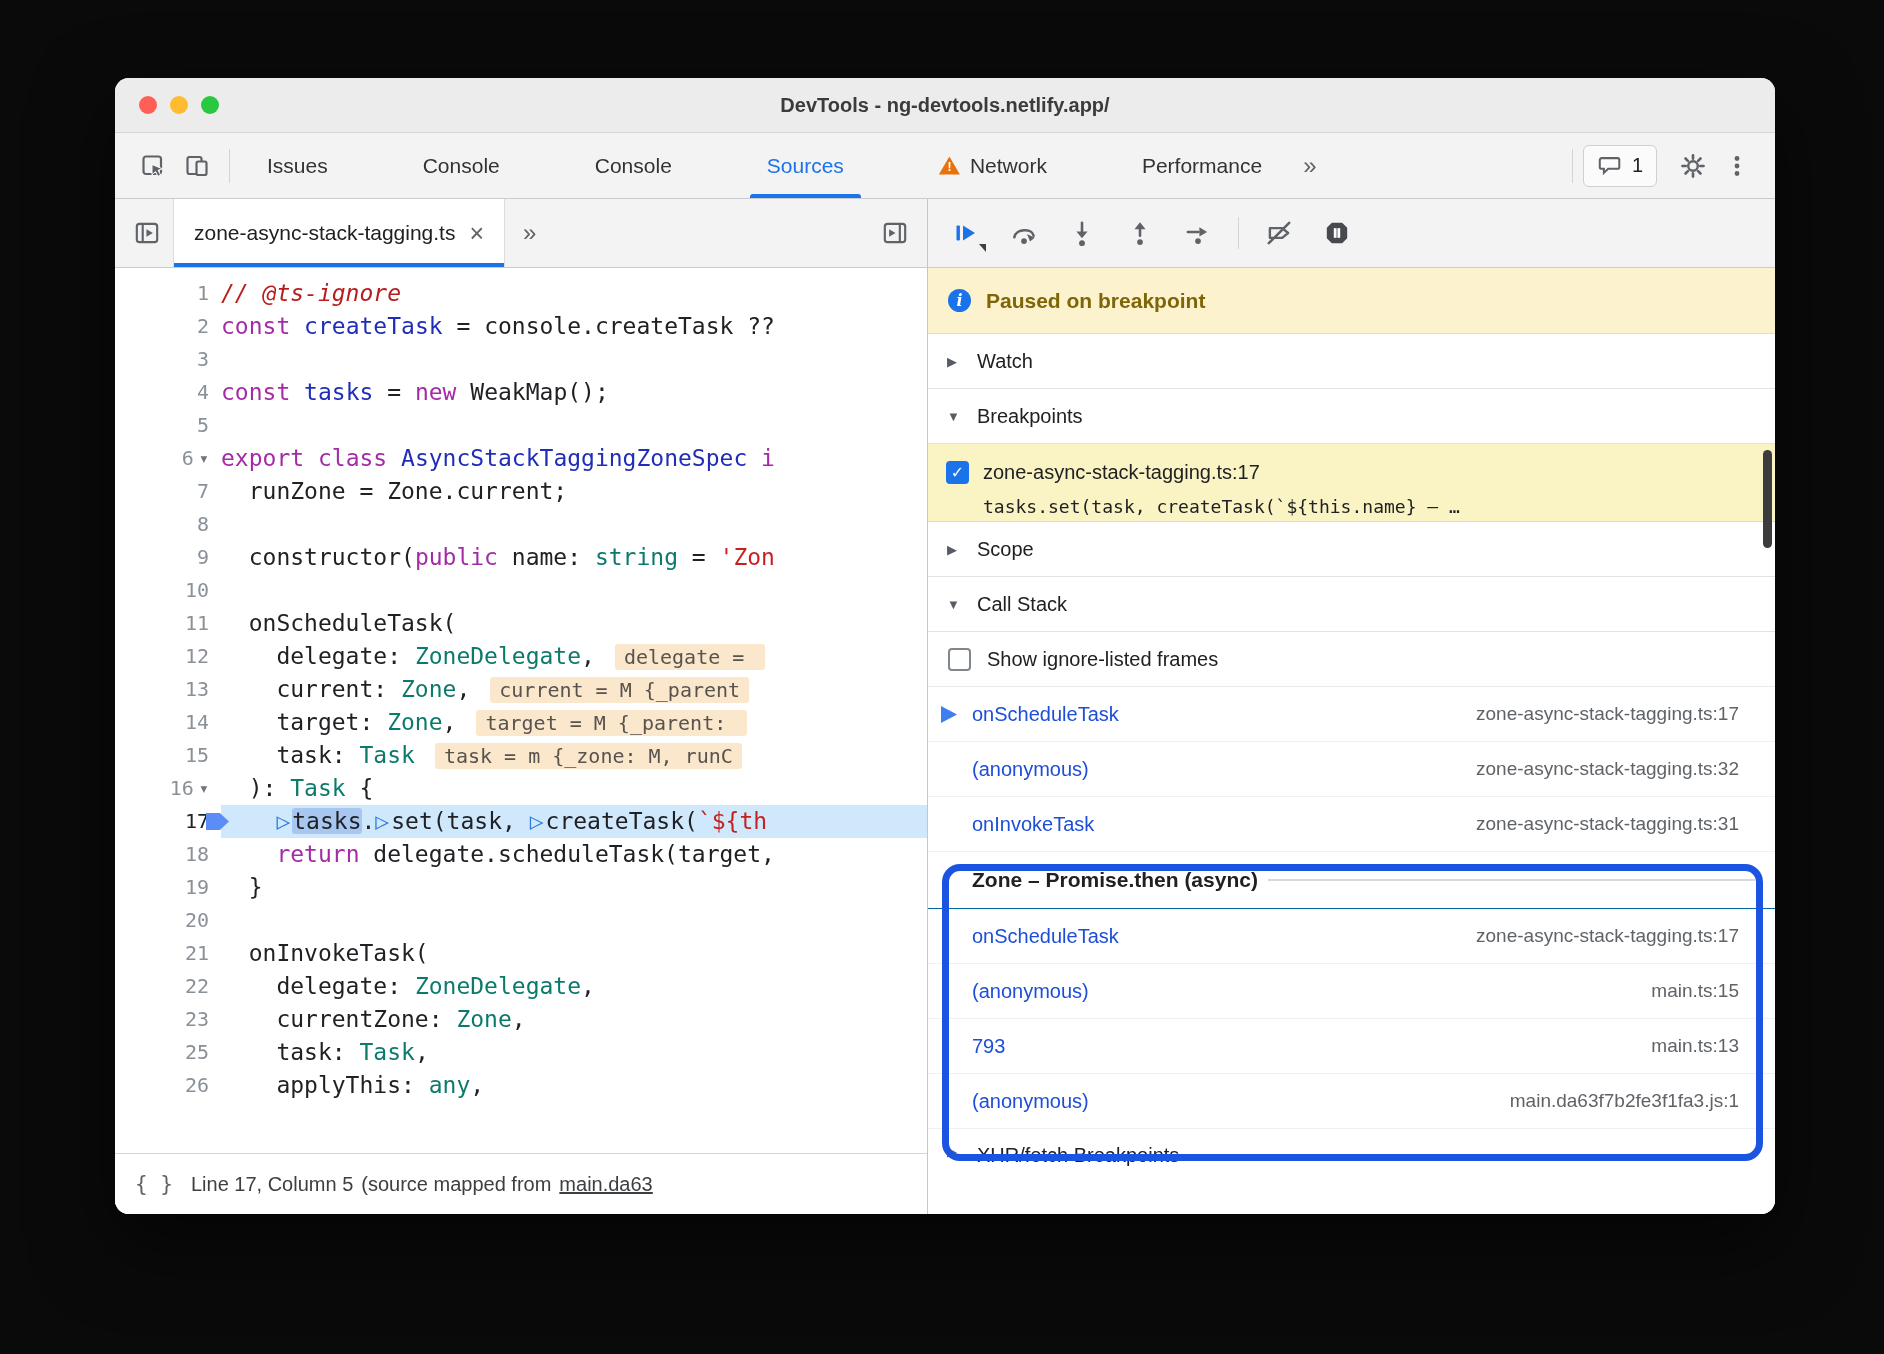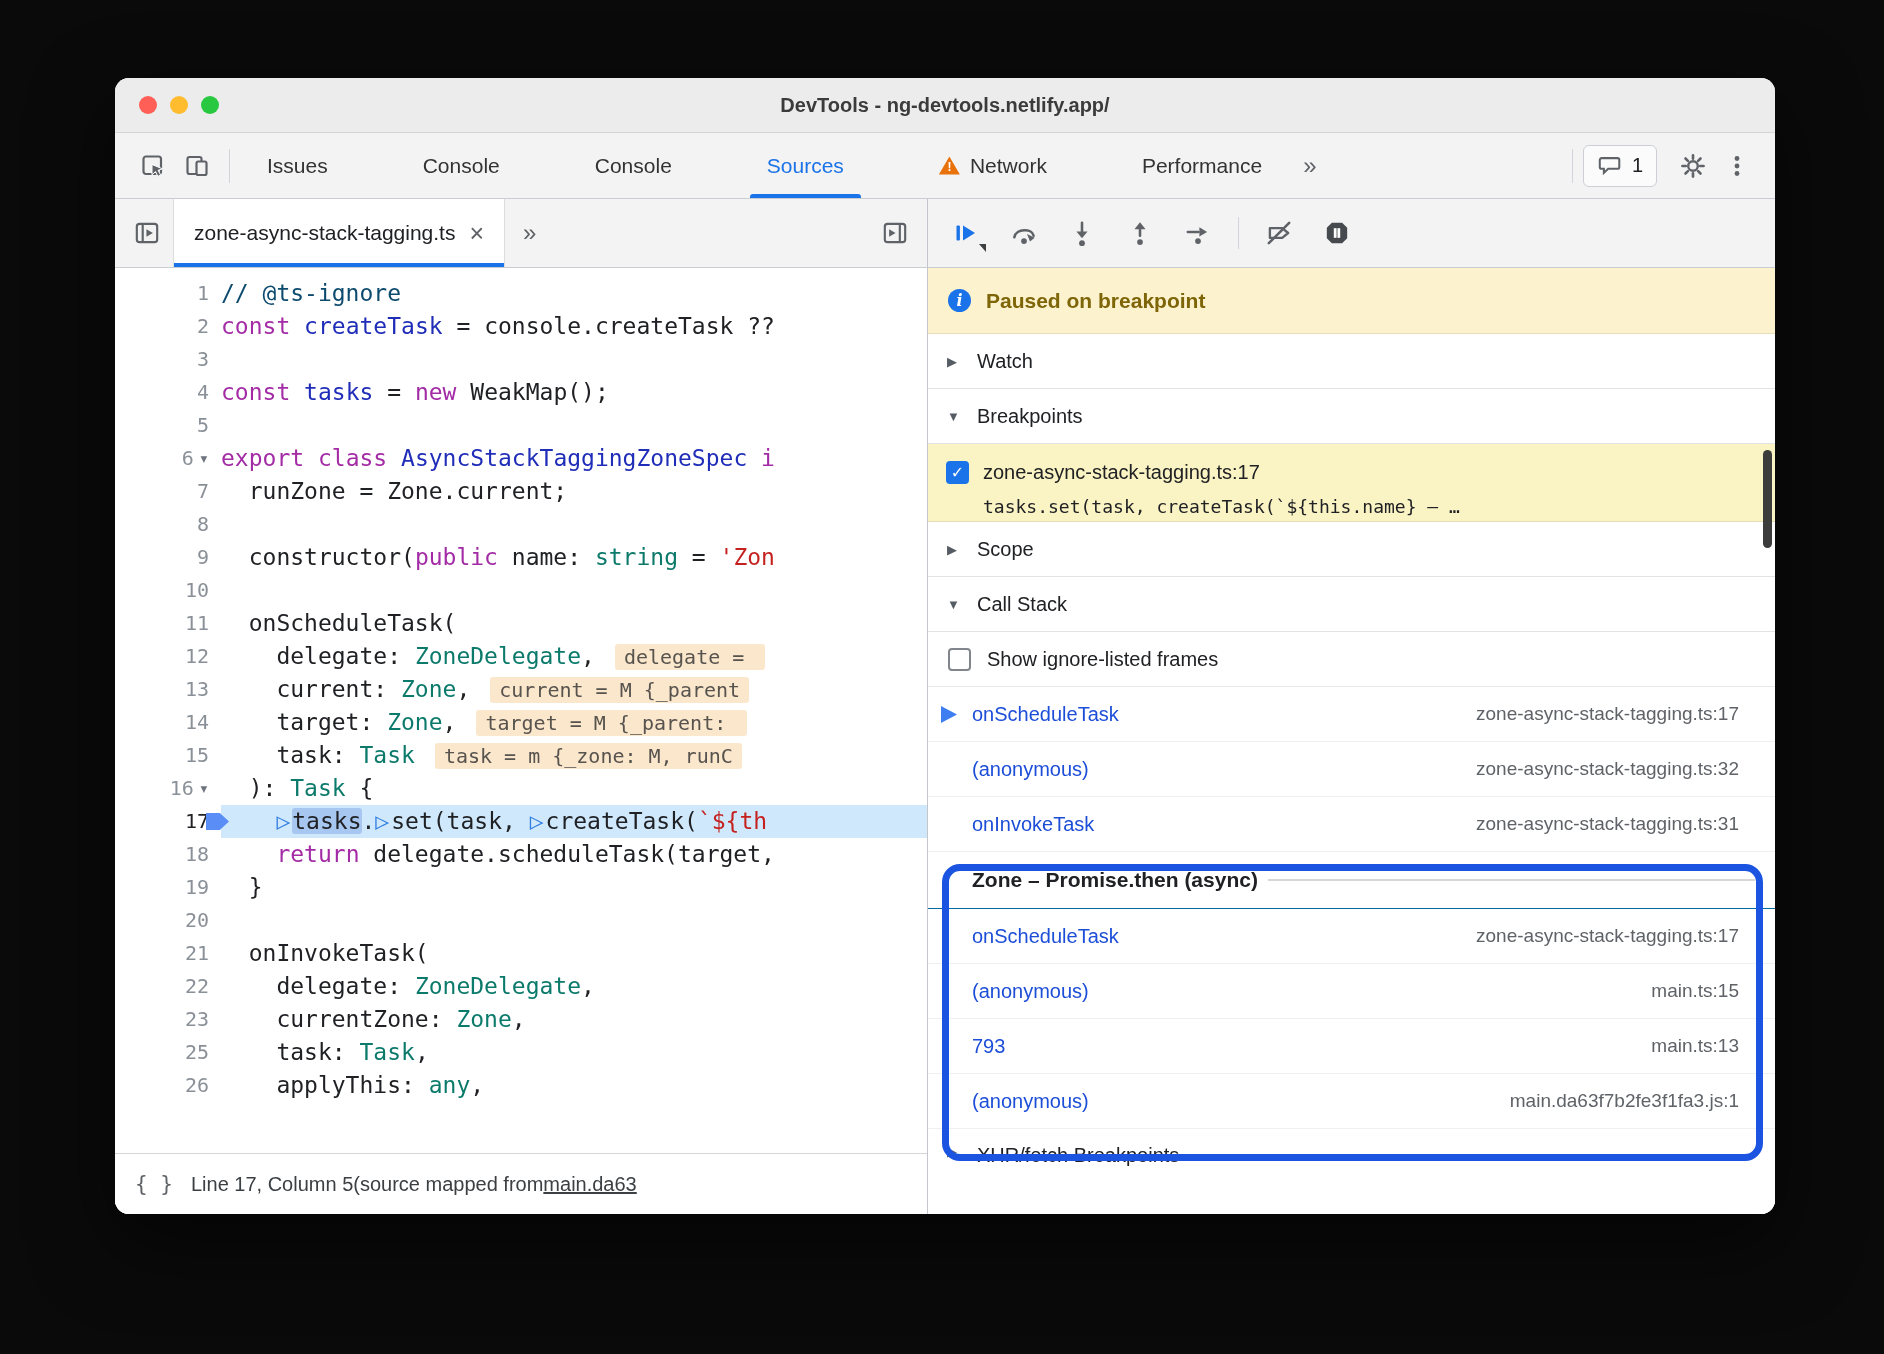--- a/index.html
+++ b/index.html
@@ -60,34 +60,34 @@
   .code-row { display:flex; height:33px; }
   .gutter { flex:0 0 106px; display:flex; justify-content:flex-end; align-items:center; gap:5px;
     padding-right:12px; position:relative; color:#8a9097; font-size:20px; }
   .fold { color:#6d747d; font-size:17px; }
   .exec-arrow { position:absolute; right:-8px; top:8px; width:23px; height:17px;
     background:#5a8df5; clip-path:polygon(0 0,60% 0,100% 50%,60% 100%,0 100%); z-index:2; }
   .code-row.current .gutter { color:#202124; }
   .code-text { flex:1; white-space:pre; overflow:hidden; color:#202124; }
   .code-row.current .code-text { background:#cfe8fc; }
   .tk-pln { color:#202124; }
-  .tk-com { color:#0c4a6e; }
+  .tk-com { color:#b91c1c;font-style:italic; }
   .tk-key { color:#a32ba5; }
   .tk-def { color:#1f2db8; }
   .tk-typ { color:#0b7a6b; }
   .tk-str { color:#c5221f; }
   .tk-mark { color:#2f7de1; margin-right:2px; }
   .tk-sel { background:#a8c7f0; border-radius:3px; }
   .tk-hint { background:#fbe7cc; color:#57534e; margin-left:20px; padding:1px 9px; border-radius:3px; font-size:20px; }
 
   
   .statusbar { flex:0 0 61px; border-top:1px solid #d5d5d5; background:#fff;
     display:flex; align-items:center; gap:18px; padding:0 20px; font-size:20px; color:#3c4043; white-space:nowrap; overflow:hidden; }
   .braces { color:#5f6368; font-family:"DejaVu Sans Mono",monospace; font-size:21px; }
-  .status-text { display:flex; align-items:center; }
+  .status-text { display:flex; gap:8px; align-items:center; }
   .status-link { text-decoration:underline; }
 
   
   .debug-toolbar { flex:0 0 69px; background:#f3f3f3; border-bottom:1px solid #c9ccd1;
     display:flex; align-items:center; padding:0 16px; gap:14px; }
   .dbg-btn { width:44px; height:44px; display:flex; align-items:center; justify-content:center; position:relative; }
   .resume-caret { position:absolute; right:2px; bottom:3px; width:0; height:0;
     border-left:7px solid transparent; border-top:8px solid #3c4043; }
   .dbg-sep { width:1px; height:32px; background:#d1d4d8; margin:0 4px; }
 

